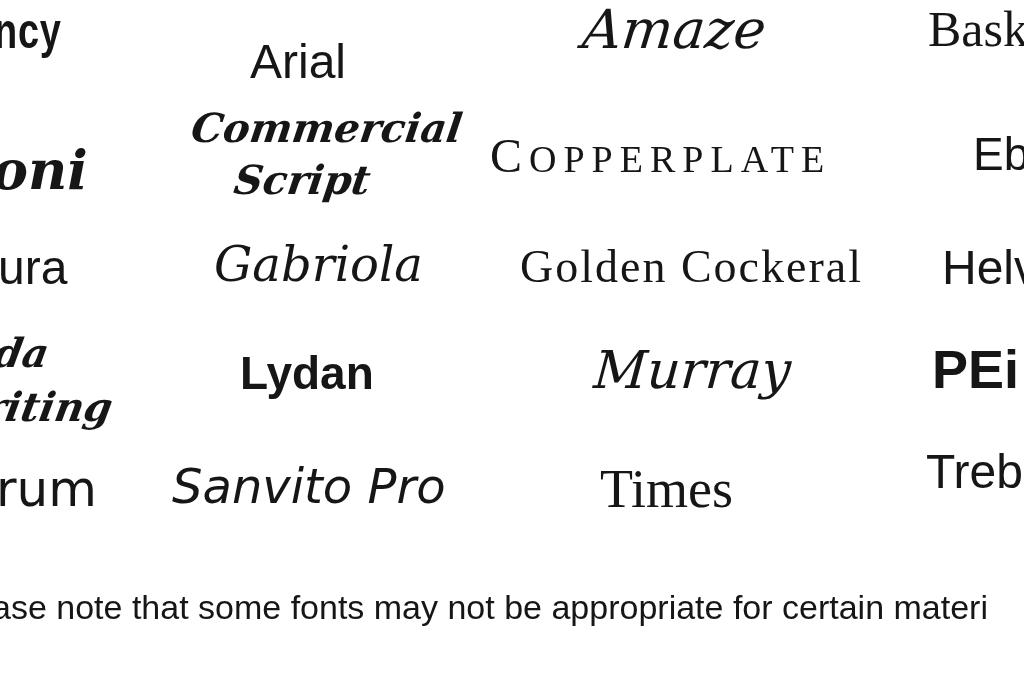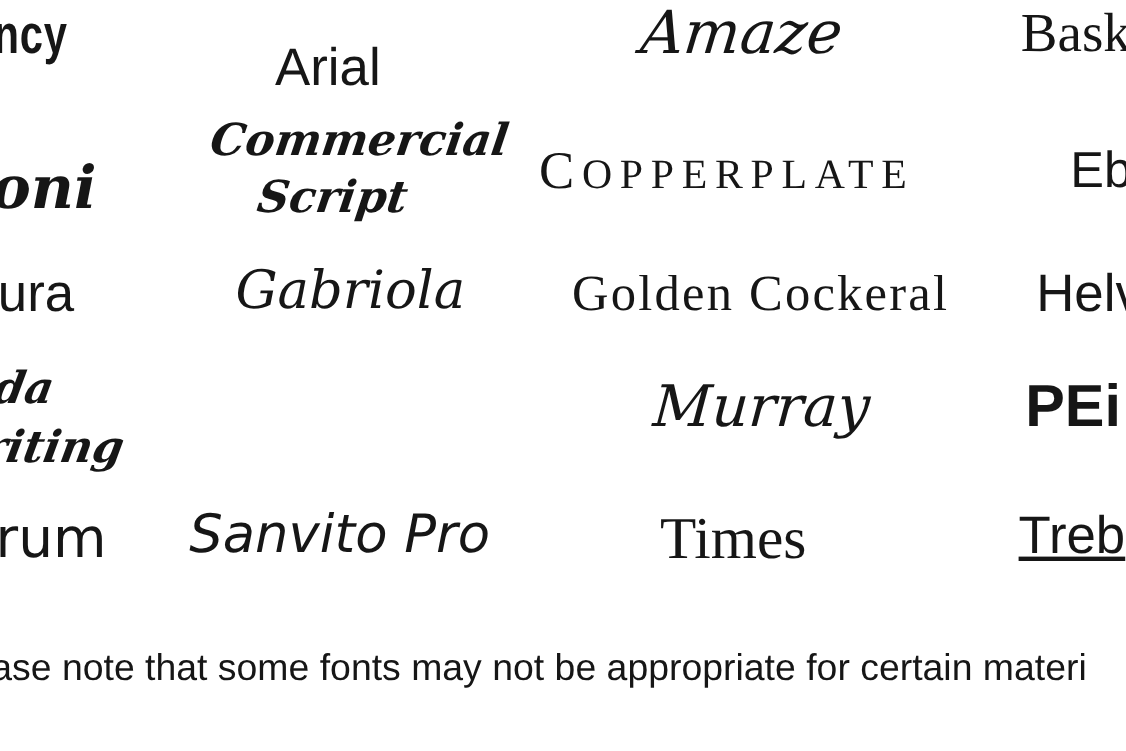--- a/index.html
+++ b/index.html
@@ -35,21 +35,21 @@
   .s-helvetica{ left: 942px; top: 240px; font: 400 48px "Liberation Sans", sans-serif; }
   
   .s-lucida   { left: -10px; top: 326px; font: italic 700 40px "DejaVu Serif", serif; transform: skewX(-10deg); line-height: 1.35; }
   .s-lydan    { left: 240px; top: 346px; font: 700 46px "Liberation Sans", sans-serif; }
   .s-murray   { left: 594px; top: 340px; font: italic 400 52px "DejaVu Serif", serif; transform: skewX(-4deg); }
   .s-peignot  { left: 932px; top: 338px; font: 700 54px "Liberation Sans", sans-serif; }
   
   .s-quorum   { left: -4px;  top: 460px; font: 400 50px "DejaVu Sans", sans-serif; }
   .s-sanvito  { left: 172px; top: 458px; font: italic 400 48px "DejaVu Sans", sans-serif; text-align: center; }
   .s-times    { left: 600px; top: 458px; font: 400 54px "Liberation Serif", serif; }
-  .s-trebuchet{ left: 926px; top: 460px; font: 400 48px "Liberation Sans", sans-serif; text-decoration: underline; }
+  .s-trebuchet{ left: 926px; top: 444px; font: 400 48px "Liberation Sans", sans-serif; }
   
   .note-line1 { left: -8px;  top: 588px; font: 400 34px "Liberation Sans", sans-serif; }
   .note-line2 { left: 540px; top: 644px; transform: translateX(-50%); font: 400 34px "Liberation Sans", sans-serif; }
 </style>
 </head>
 <body>
 
 <div class="canvas">
 
   <div class="sample s-agency">ncy</div>
@@ -67,20 +67,21 @@
 
   <div class="sample s-futura">ura</div>
   <div class="sample s-gabriola">Gabriola</div>
   <div class="sample s-golden">Golden Cockeral</div>
   <div class="sample s-helvetica">Helv</div>
 
   <div class="sample s-lucida">
     <div>da</div>
     <div>riting</div>
   </div>
+  <div class="sample s-lydan">Lydan</div>
   <div class="sample s-murray">Murray</div>
   <div class="sample s-peignot">PEi</div>
 
   <div class="sample s-quorum">rum</div>
   <div class="sample s-sanvito">Sanvito Pro</div>
   <div class="sample s-times">Times</div>
   <div class="sample s-trebuchet">Treb</div>
 
   <div class="sample note-line1">ase note that some fonts may not be appropriate for certain materi</div>
 

